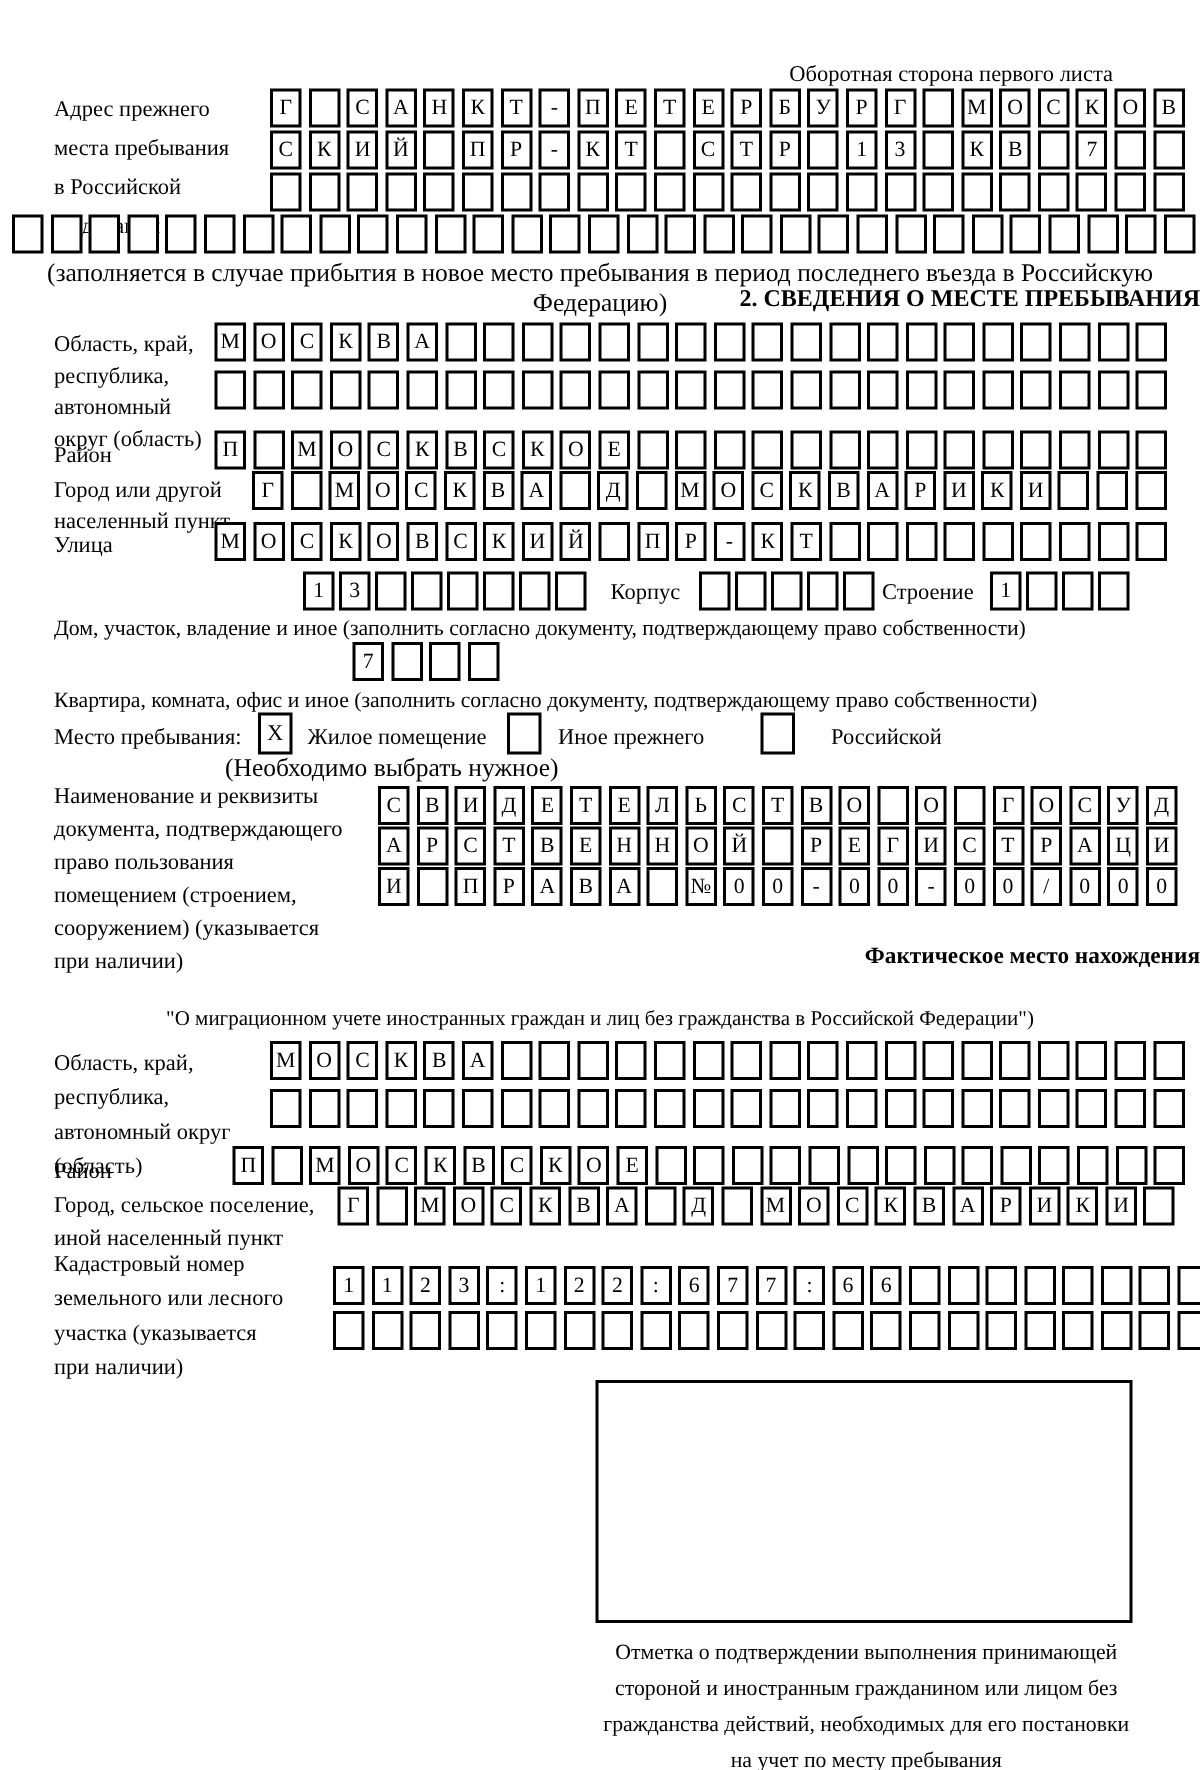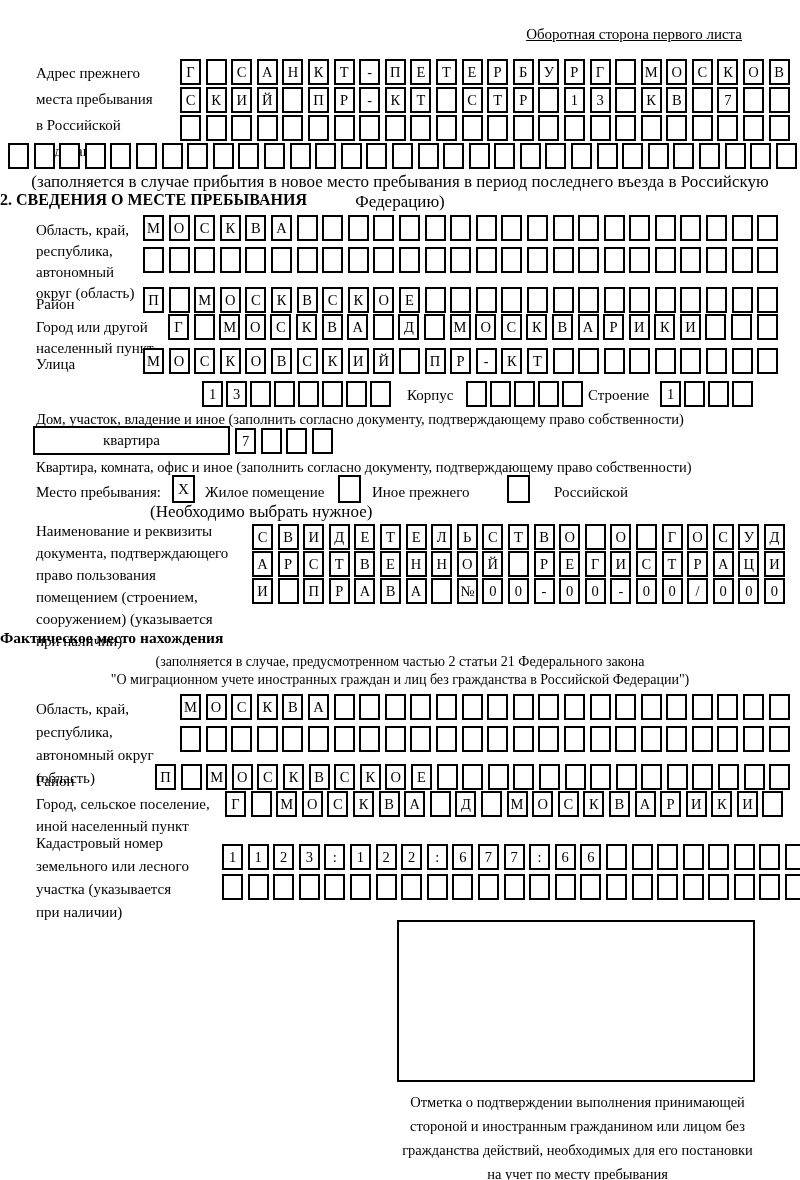--- a/index.html
+++ b/index.html
@@ -9,21 +9,21 @@
   }
   .t  { position:absolute; font-size:15px; line-height:25px; white-space:pre-line; }
   .lh21 { line-height:21px; }
   .lh22 { line-height:22px; }
   .lh23 { line-height:23px; }
   .lh26 { line-height:26px; }
   .n  { position:absolute; font-size:17px; }
   .n14 { font-size:14px; }
   .n145 { font-size:14.5px; }
   .ctr { left:0; width:100%; text-align:center; }
-  .title { position:absolute; left:0; width:100%; text-align:left; font-weight:bold; font-size:16px; }
+  .title { position:absolute; left:0; width:100%; text-align:right; font-weight:bold; font-size:16px; }
   .boxrow { position:absolute; display:flex; gap:4.6px; }
   .g3 { gap:3px; }
   .cell {
     width:21px; height:26px; border:2px solid #000; box-sizing:border-box;
     display:flex; align-items:center; justify-content:center;
     font-size:14.5px; flex:none; background:#fff;
   }
   .rect {
     position:absolute; border:2px solid #000; box-sizing:border-box;
     display:flex; align-items:center; justify-content:center; font-size:15px; background:#fff;
@@ -32,21 +32,21 @@
     position:absolute; width:23px; height:28px; border:2px solid #000; box-sizing:border-box;
     display:flex; align-items:center; justify-content:center; font-size:15px; background:#fff;
   }
   .stamp { position:absolute; border:2px solid #000; box-sizing:border-box; background:#fff; }
 </style>
 </head>
 <body>
 
 <div class="page">
 
-  <div class="t" style="top:22px; right:58px; white-space:nowrap;text-decoration:underline;">Оборотная сторона первого листа</div>
+  <div class="t" style="top:38px; right:58px; white-space:nowrap;">Оборотная сторона первого листа</div>
 
   <div class="t lh26" style="left:36px; top:60px;">Адрес прежнего
 места пребывания
 в Российской
 Федерации</div>
   <div class="boxrow" style="left:180px; top:59px;">
       <div class="cell">Г</div>
       <div class="cell"></div>
       <div class="cell">С</div>
       <div class="cell">А</div>
@@ -326,21 +326,20 @@
     </div>
   <div class="t" style="left:588px; top:383px;">Строение</div>
   <div class="boxrow g3" style="left:660px; top:381px;">
       <div class="cell">1</div>
       <div class="cell"></div>
       <div class="cell"></div>
       <div class="cell"></div>
     </div>
   <div class="n n145" style="left:36px; top:411px;">Дом, участок, владение и иное (заполнить согласно документу, подтверждающему право собственности)</div>
 
-  <div class="rect" style="left:33px; top:426px; width:197px; height:29px;">квартира</div>
   <div class="boxrow" style="left:235px; top:428px;">
       <div class="cell">7</div>
       <div class="cell"></div>
       <div class="cell"></div>
       <div class="cell"></div>
     </div>
   <div class="n n145" style="left:36px; top:459px;">Квартира, комната, офис и иное (заполнить согласно документу, подтверждающему право собственности)</div>
 
   <div class="t" style="left:36px; top:480px;">Место пребывания:</div>
   <div class="cb" style="left:172px; top:475px;">X</div>
@@ -421,21 +420,20 @@
       <div class="cell">-</div>
       <div class="cell">0</div>
       <div class="cell">0</div>
       <div class="cell">/</div>
       <div class="cell">0</div>
       <div class="cell">0</div>
       <div class="cell">0</div>
     </div>
 
   <div class="title" style="top:629px; font-size:15.5px;">Фактическое место нахождения</div>
-  <div class="n n14 ctr" style="top:654px;">(заполняется в случае, предусмотренном частью 2 статьи 21 Федерального закона</div>
   <div class="n n14 ctr" style="top:672px;">"О миграционном учете иностранных граждан и лиц без гражданства в Российской Федерации")</div>
 
   <div class="t lh23" style="left:36px; top:698px;">Область, край,
 республика,
 автономный округ
 (область)</div>
   <div class="boxrow" style="left:180px; top:694px;">
       <div class="cell">М</div>
       <div class="cell">О</div>
       <div class="cell">С</div>

